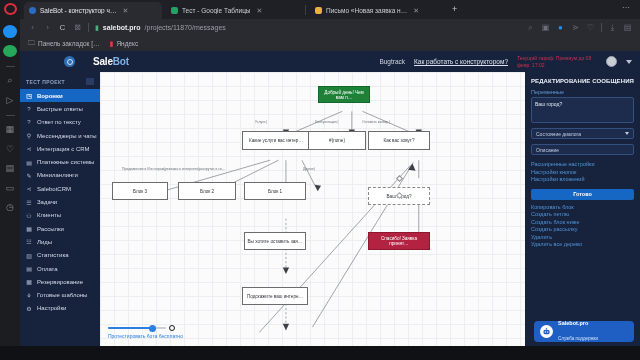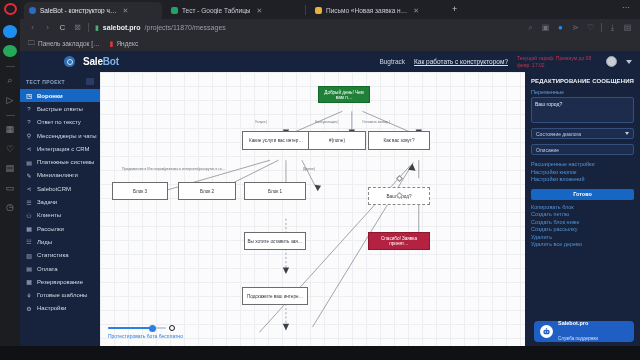--- a/index.html
+++ b/index.html
@@ -44,21 +44,21 @@
     display:flex; align-items:center; gap:10px; padding:0 8px; background:#2a2b31;
     font-size:6.5px; color:#b0b3bb; }
   .bm { display:flex; align-items:center; gap:3px; }
   .bm .bi { font-size:7px; }
 
   
   .app { position:absolute; left:20px; top:51px; right:0; bottom:14px; background:#18243f; overflow:hidden; }
 
   .apphdr { position:absolute; left:0; top:0; right:0; height:21px; background:#17233d;
     display:flex; align-items:center; padding:0 8px; }
-  .logo { display:flex; align-items:center; gap:8px; margin-left:36px; }
+  .logo { display:flex; align-items:center; gap:18px; margin-left:36px; }
   .logo .lc { width:11px; height:11px; border-radius:50%; background:#2f6fb5;
      display:flex; align-items:center; justify-content:center; }
   .logo .lc i { width:6px; height:6px; border-radius:50%; border:1.2px solid #cfe0f5; display:block; }
   .logo .lt { font-size:10px; font-weight:bold; color:#ffffff; letter-spacing:-.2px; }
   .logo .lt em { font-style:normal; color:#7fb2e8; }
   .hdr-right { margin-left:auto; display:flex; align-items:center; gap:9px; }
   .hdr-link { font-size:6.5px; color:#cfd6e2; }
   .hdr-link.u { text-decoration:underline; color:#dbe2ee; }
   .tariff { font-size:5px; color:#c0344a; line-height:1.25; text-align:left; max-width:80px; }
   .avatar { width:11px; height:11px; border-radius:50%; background:#c8cdd6; border:1px solid #9aa2b0; }

